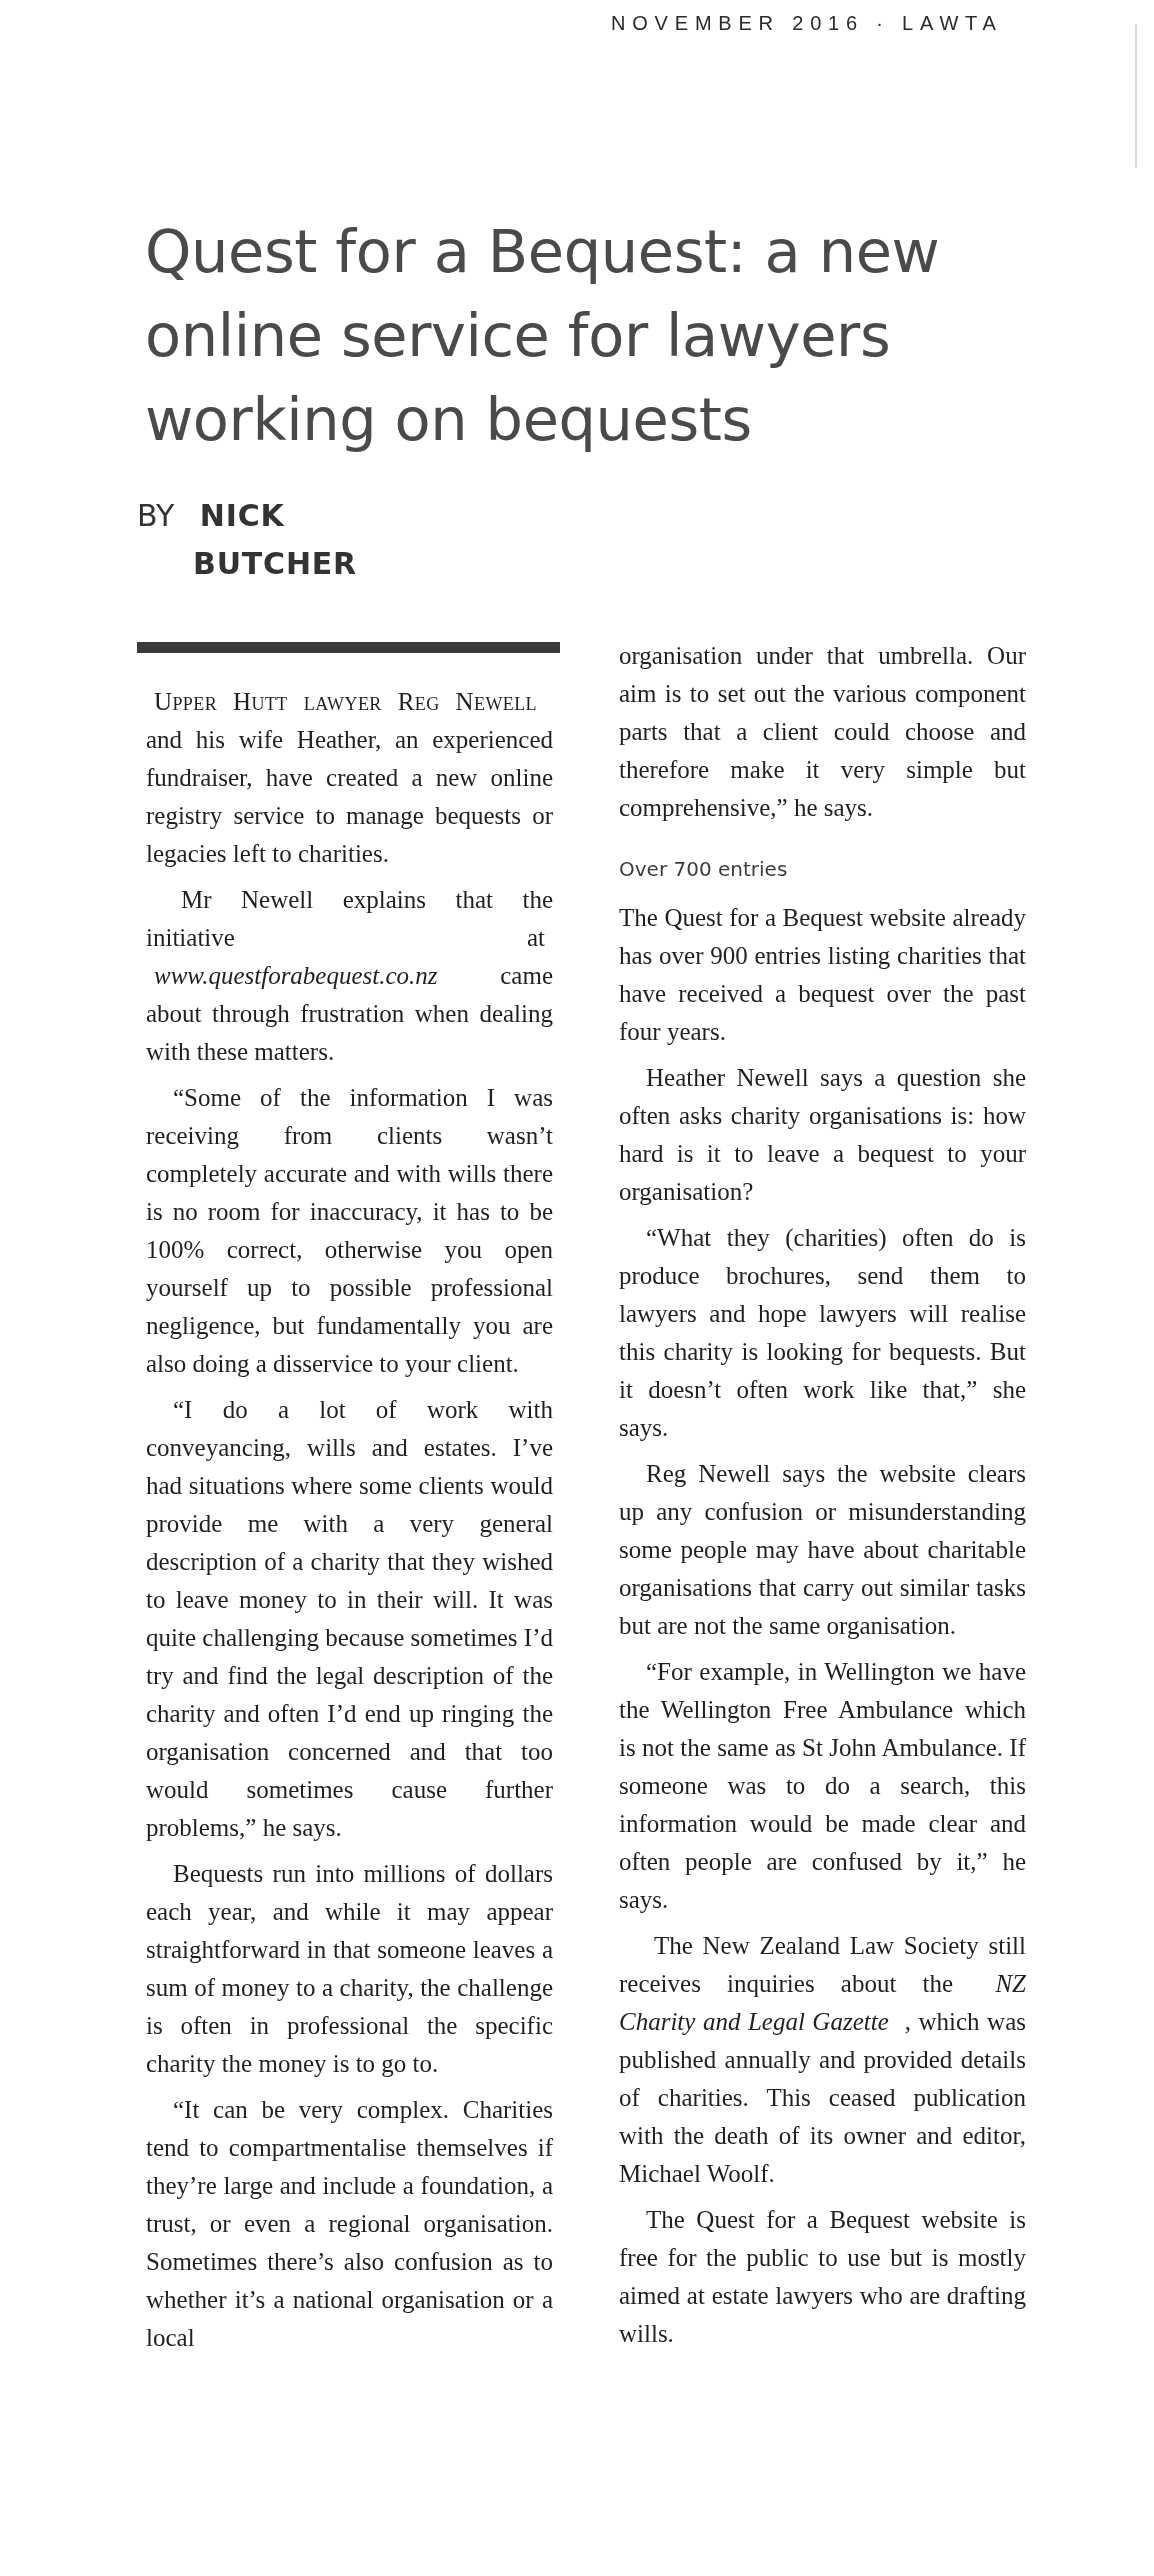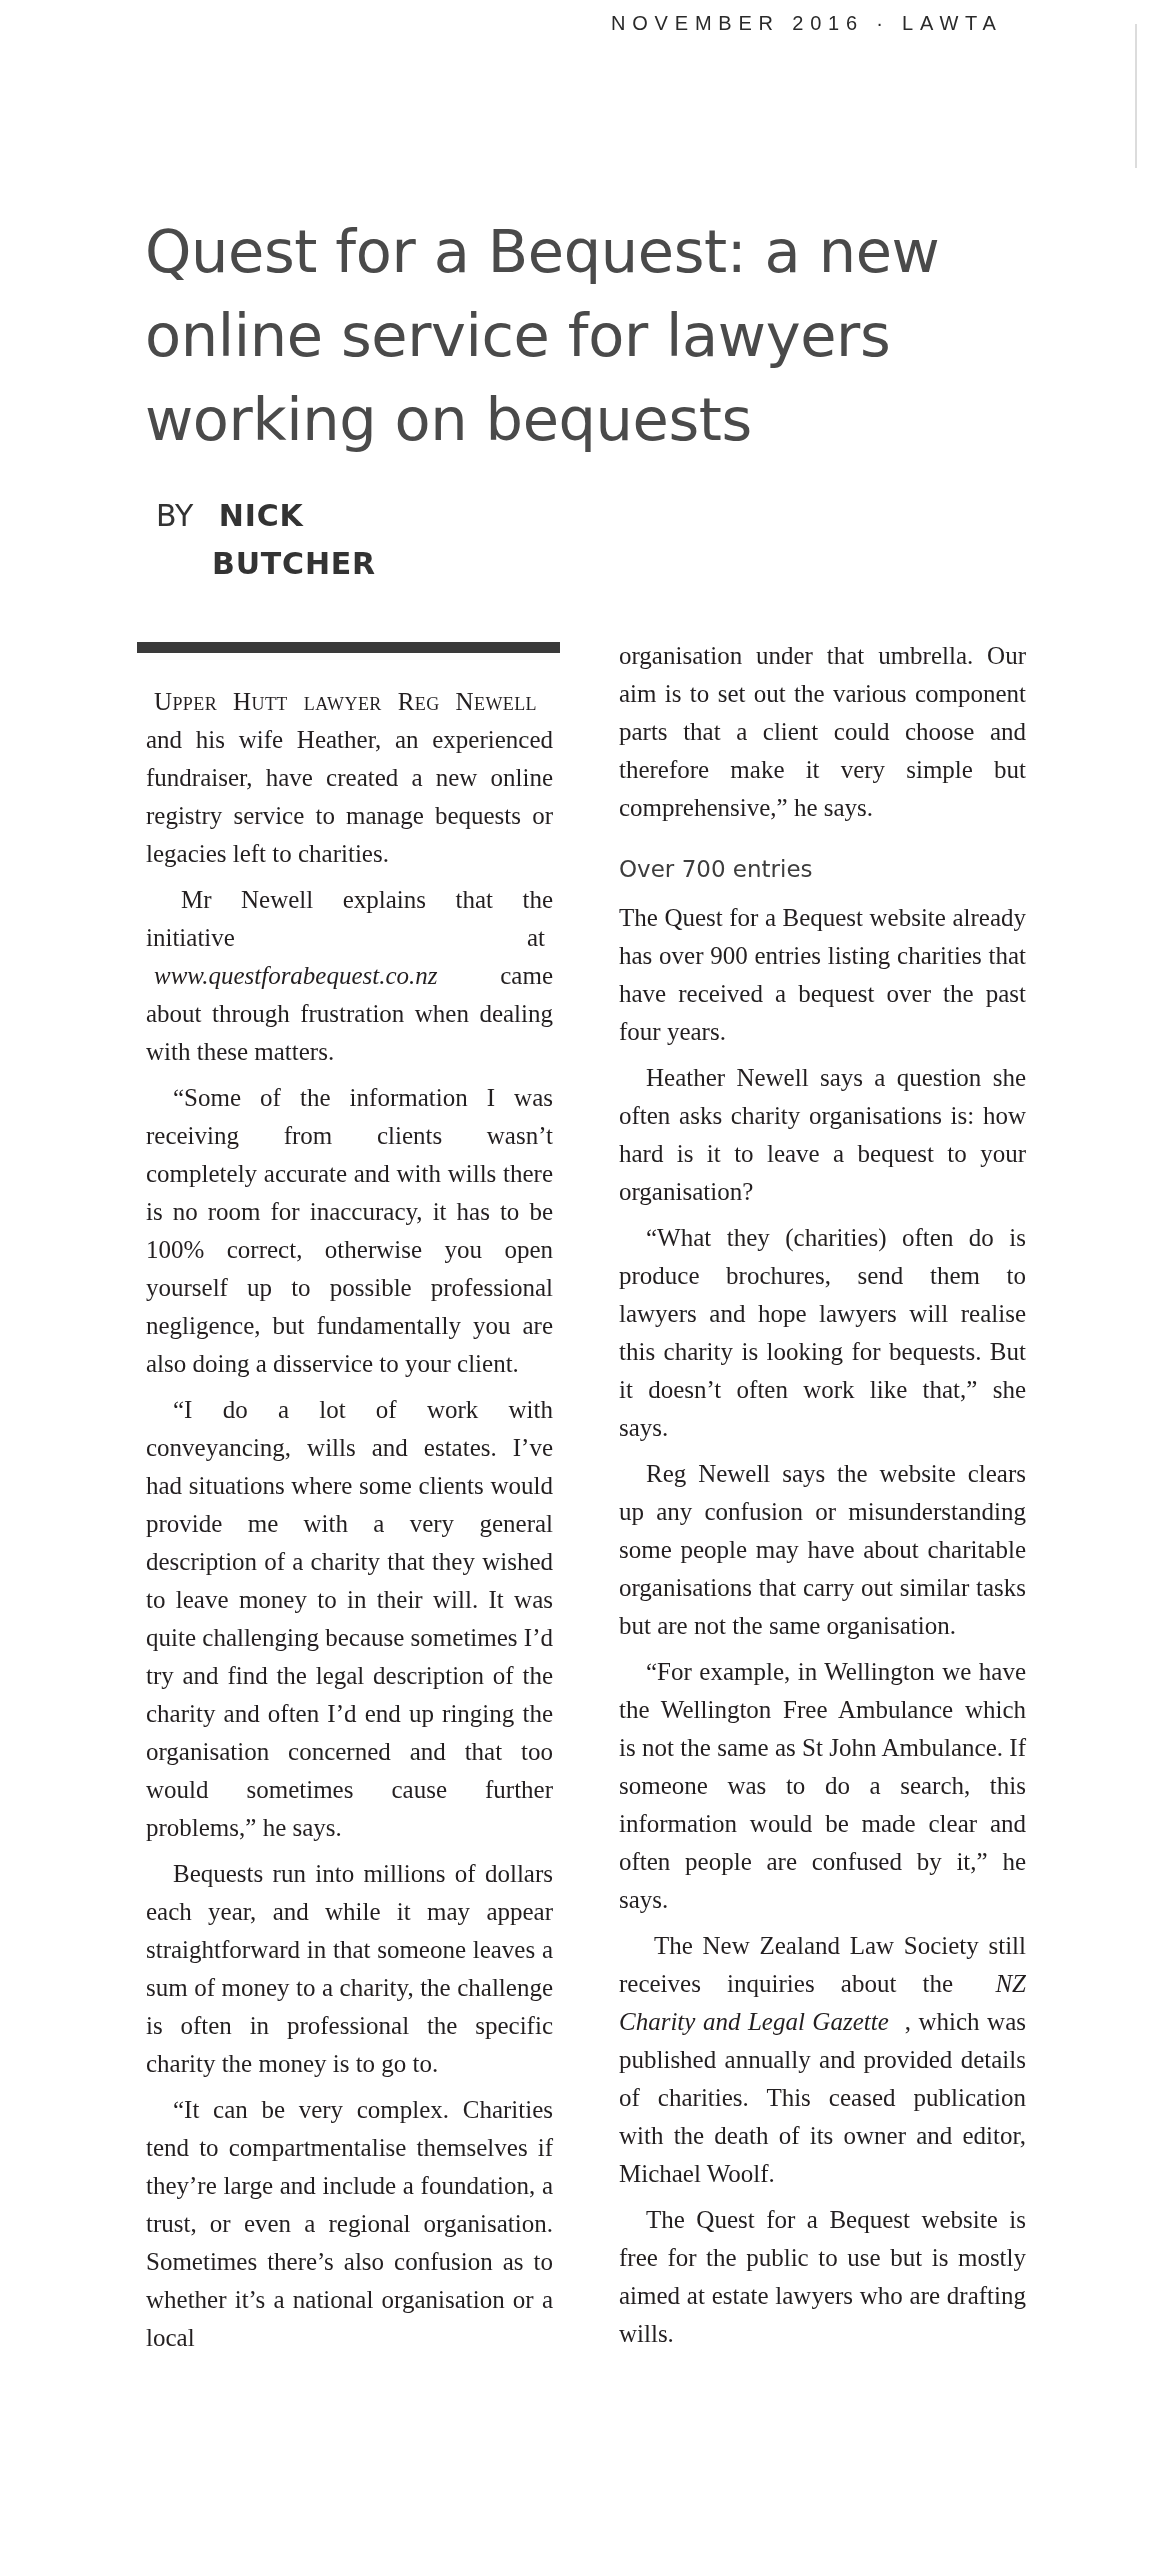--- a/index.html
+++ b/index.html
@@ -13,21 +13,21 @@
       color: #2a2a2a; white-space: nowrap;
     }
 
     .headline {
       position: absolute; left: 113px; top: 182px; width: 912px;
       font-family: "DejaVu Sans", sans-serif; font-weight: normal;
       font-size: 59px; line-height: 76px; color: #4a4a4a; letter-spacing: -0.4px;
     }
 
     .byline {
-      position: absolute; left: 116px; top: 464px;
+      position: absolute; left: 97px; top: 464px;
       font-family: "DejaVu Sans", sans-serif; font-size: 30px; line-height: 40px; color: #333;
     }
     .byline .by { font-weight: normal; }
     .byline .author { font-weight: bold; letter-spacing: 0.8px; }
     .byline .line2 { padding-left: 56px; }
 
     .rule {
       position: absolute; left: 113px; top: 618px; width: 423px; height: 11.4px;
       background: #3a3a3a;
     }
@@ -39,21 +39,21 @@
     }
     .col-left { left: 114px; top: 651px; width: 423px; }
     .col-right { left: 587px; top: 605px; width: 423px; }
 
     .col p { text-indent: 27px; }
     .col p.no-indent { text-indent: 0; }
     .smallcaps { font-variant: small-caps; letter-spacing: 0.4px; }
     .ital { font-style: italic; }
 
     .subhead {
-      font-family: "DejaVu Sans", sans-serif; font-size: 23px; line-height: 38px;
+      font-family: "DejaVu Sans", sans-serif; font-size: 20px; line-height: 38px;
       color: #3d3d3d; margin: 23px 0 10.6px 0; text-align: left; font-weight: normal;
     }
 
     .gutter-shadow {
       position: absolute; left: 1140px; top: 0; width: 14.4px; height: 2576px;
       background: linear-gradient(to right, #ffffff 0%, #666 25%, #1a1a1a 45%, #555 70%, #999 100%);
     }
     .gutter-faint {
       position: absolute; left: 1111px; top: 0; width: 2.3px; height: 144px;
       background: #dcdcdc;

